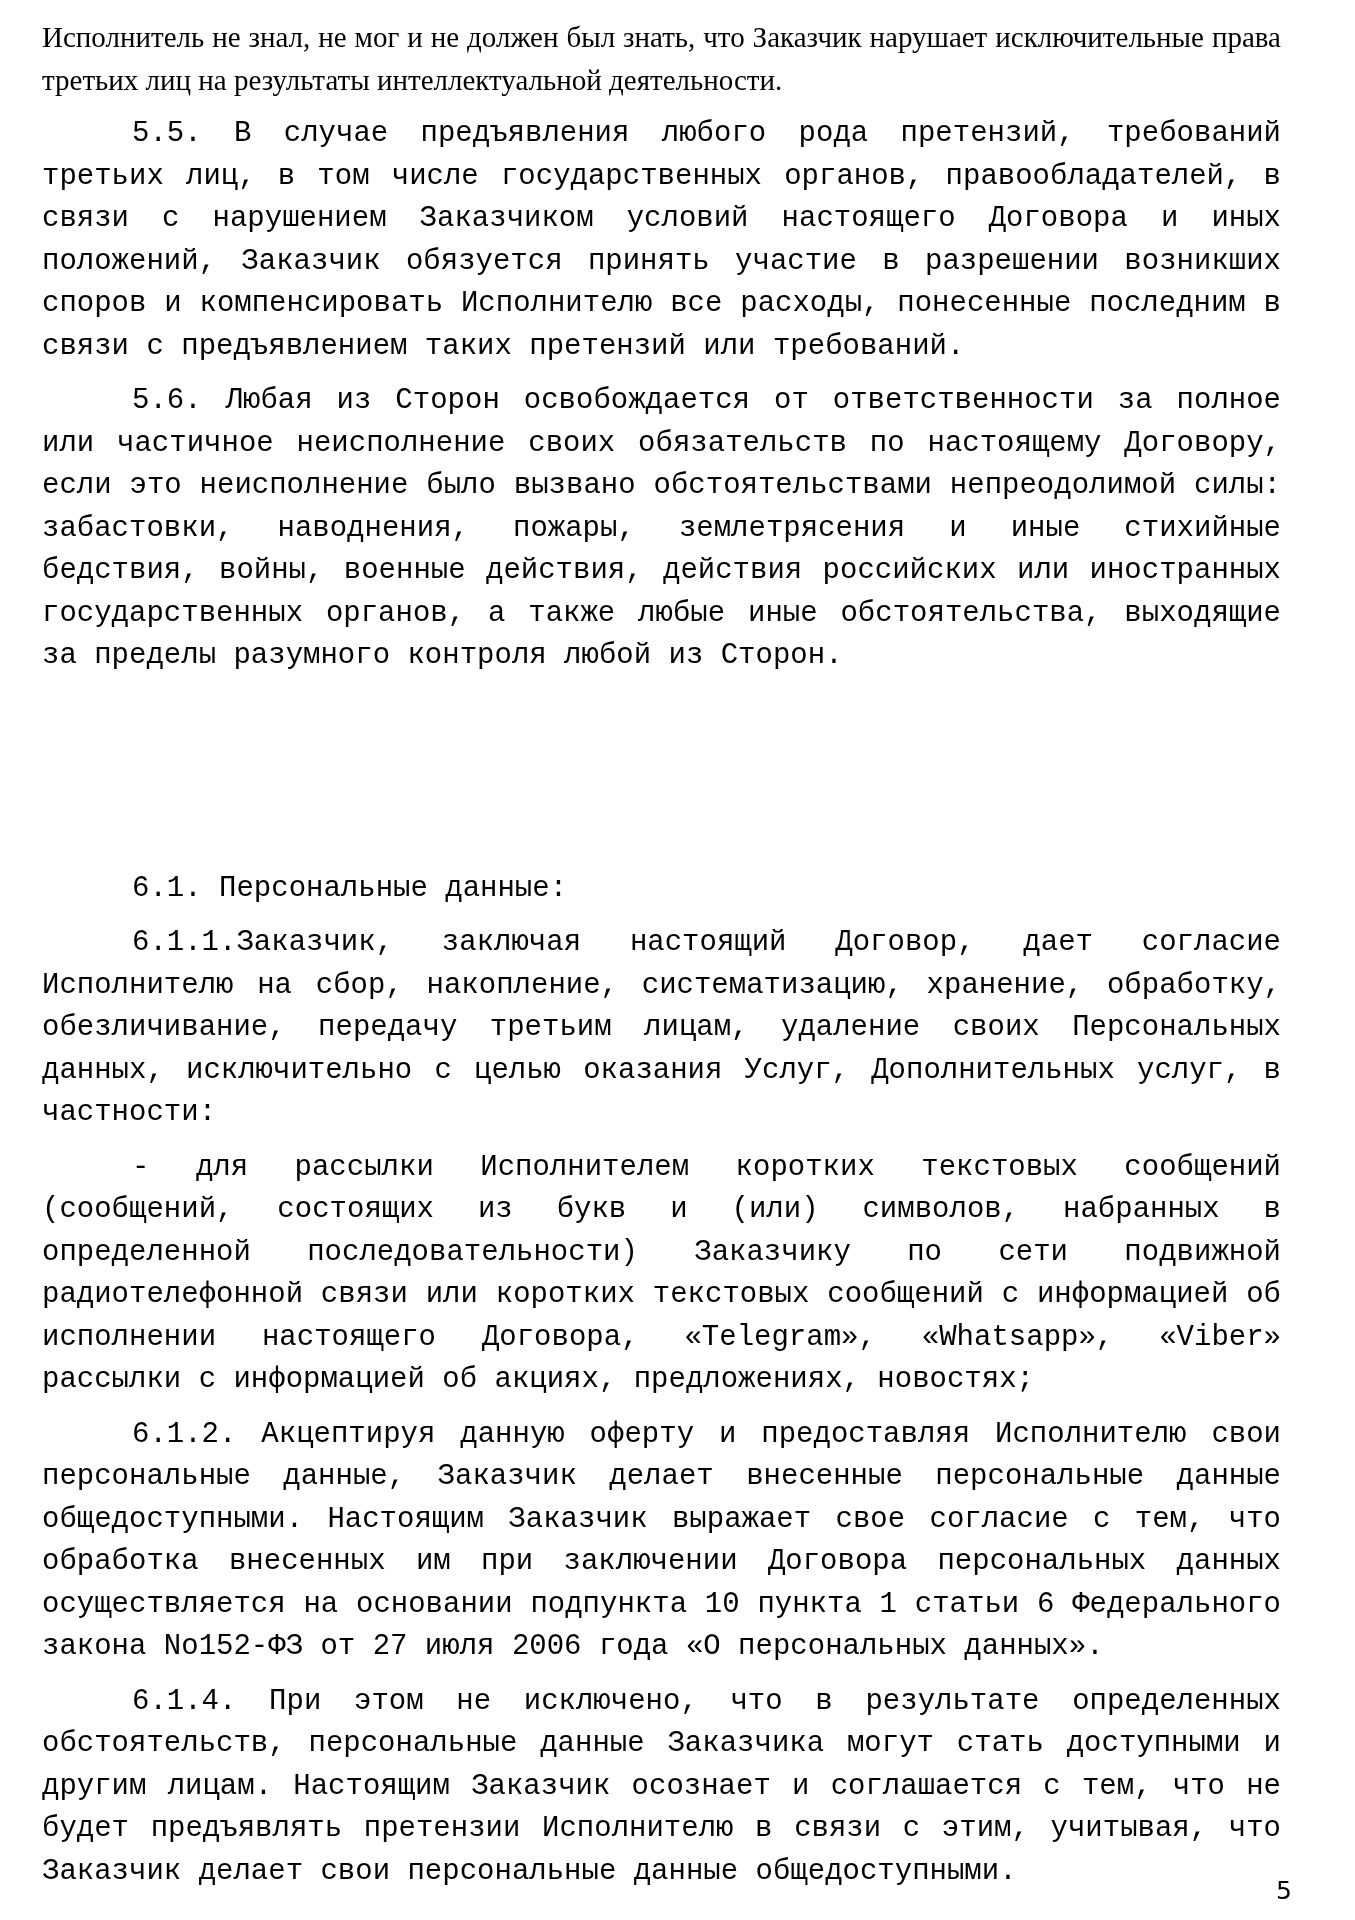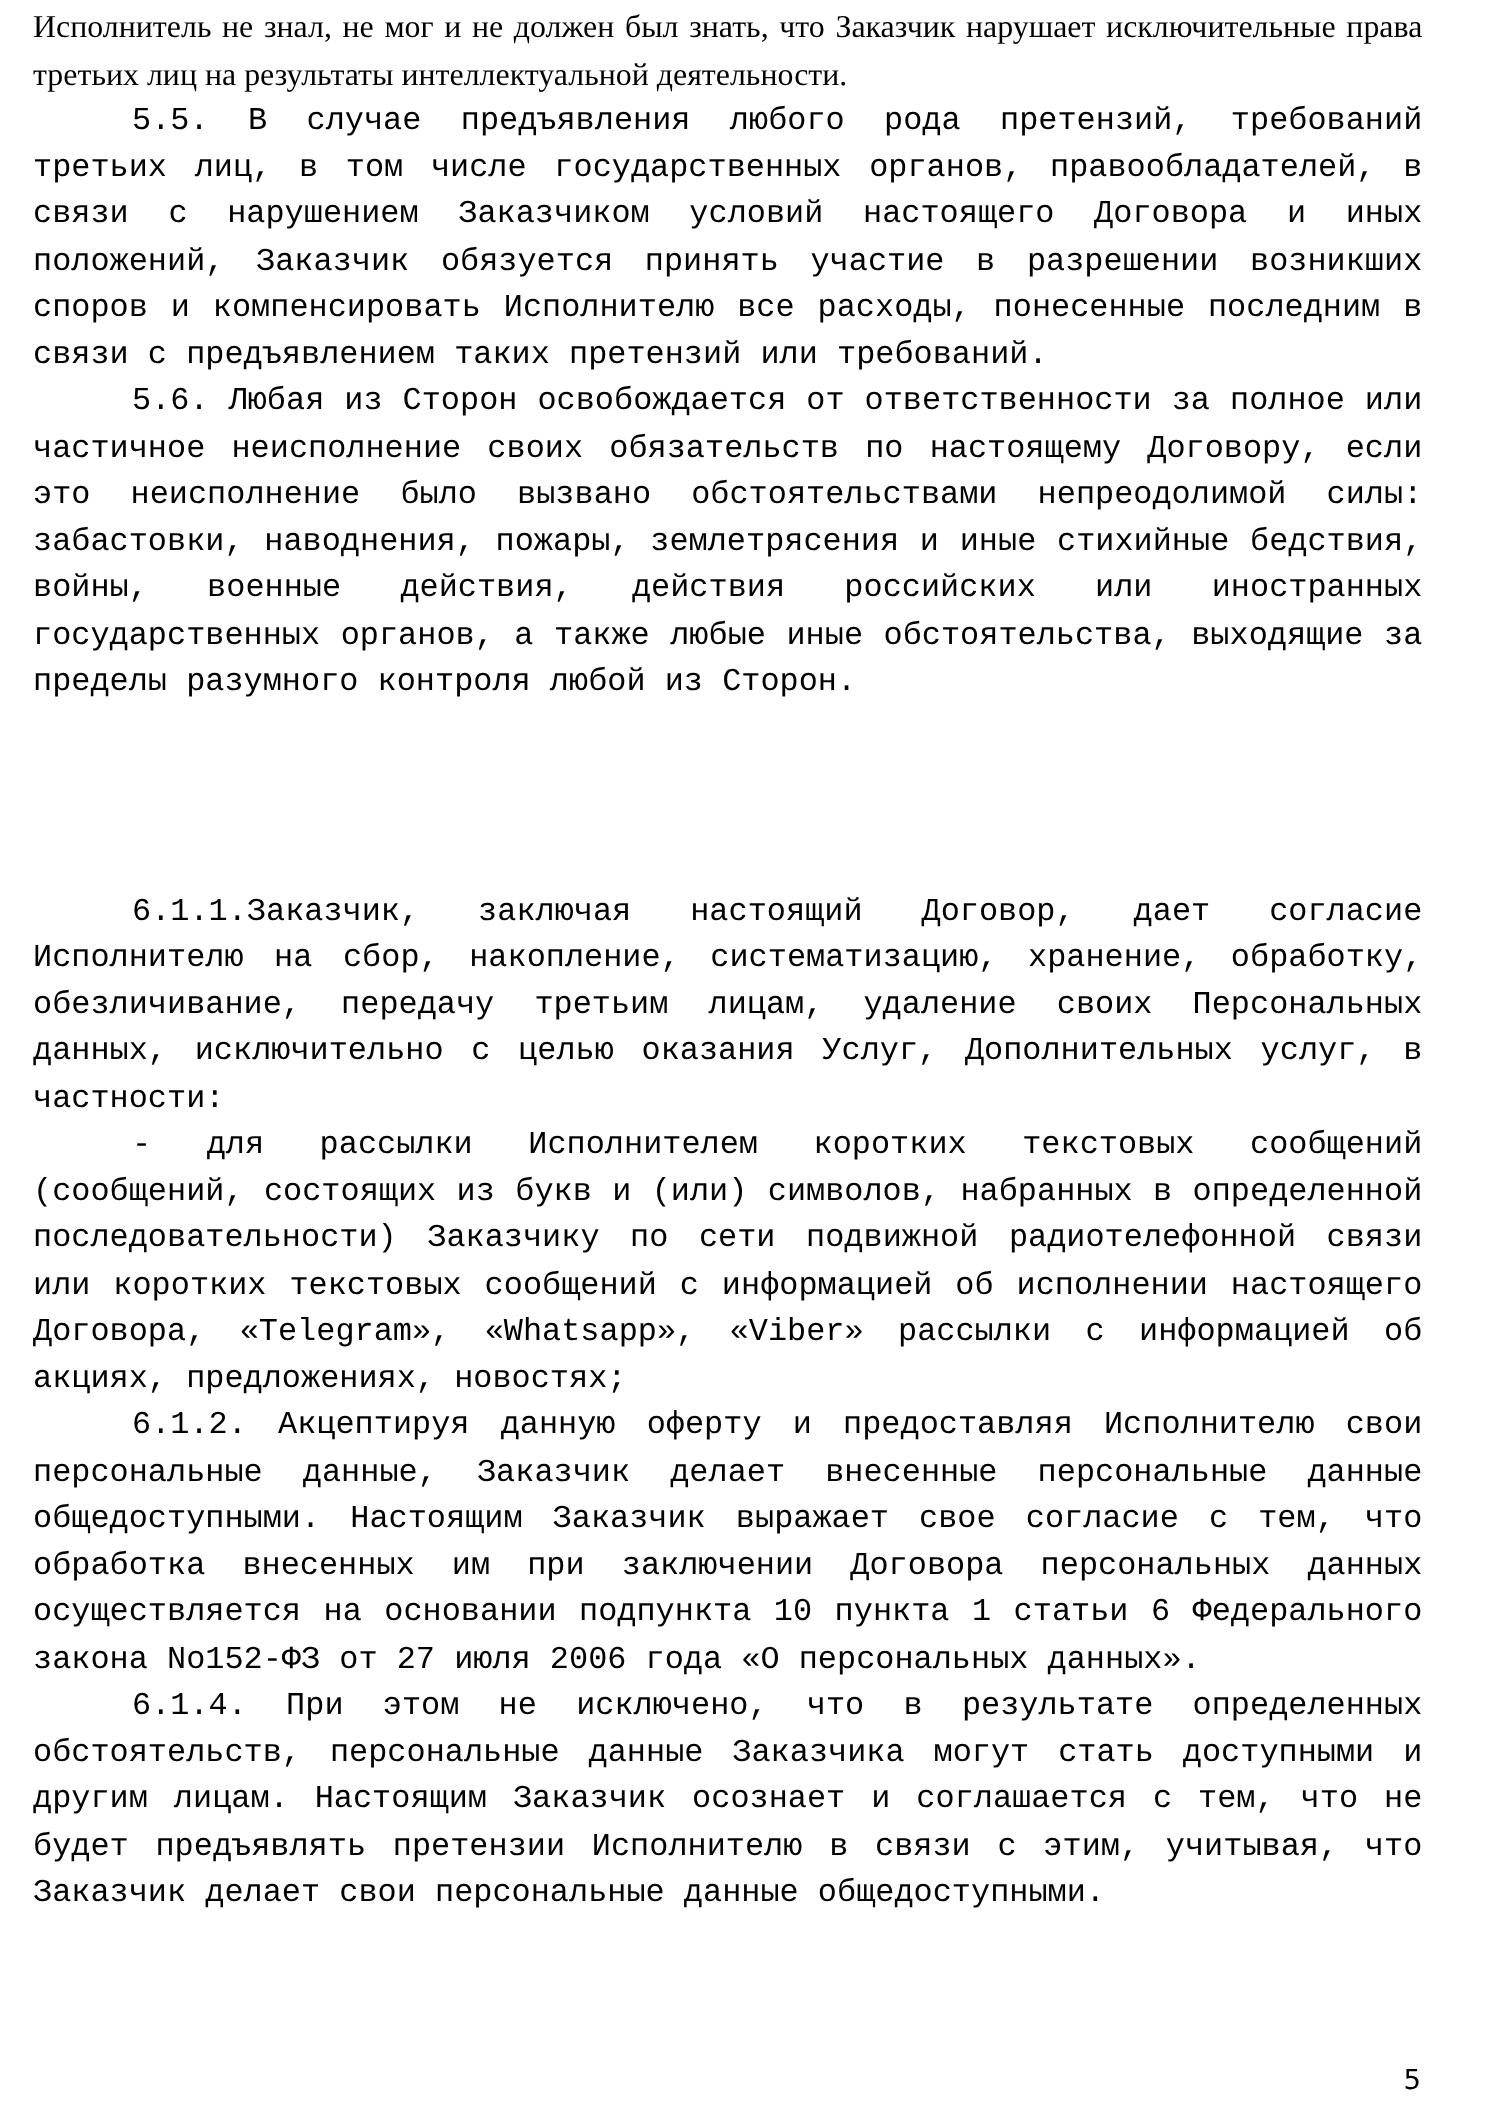--- a/index.html
+++ b/index.html
@@ -15,21 +15,21 @@
     color: #000000;
     font-family: "Liberation Serif", "DejaVu Serif", serif;
   }
   .page {
     position: absolute;
     left: 30px;
     top: 0px;
     width: 1263px;
   }
   .para {
-    margin: 0;
+    margin: 12px;
     font-size: 29px;
     line-height: 42.5px;
     text-align: justify;
     text-align-last: left;
   }
   .para.indent {
     text-indent: 90px;
     font-family: Liberation Mono, monospace;
   }
   .block-top {
@@ -63,20 +63,21 @@
     <p class="para indent">5.5. В случае предъявления любого рода претензий, требований третьих лиц, в том числе государственных органов, правообладателей, в связи с нарушением Заказчиком условий настоящего Договора и иных положений, Заказчик обязуется принять участие в разрешении возникших споров и компенсировать Исполнителю все расходы, понесенные последним в связи с предъявлением таких претензий или требований.</p>
     <p class="para indent">5.6. Любая из Сторон освобождается от ответственности за полное или частичное неисполнение своих обязательств по настоящему Договору, если это неисполнение было вызвано обстоятельствами непреодолимой силы: забастовки, наводнения, пожары, землетрясения и иные стихийные бедствия, войны, военные действия, действия российских или иностранных государственных органов, а также любые иные обстоятельства, выходящие за пределы разумного контроля любой из Сторон.</p>
   </div>
 
   <div class="spacer-a"></div>
 
 
   <div class="spacer-b"></div>
 
   <div>
+    <p class="para indent">6.1. Персональные данные:</p>
     <p class="para indent">6.1.1.Заказчик, заключая настоящий Договор, дает согласие Исполнителю на сбор, накопление, систематизацию, хранение, обработку, обезличивание, передачу третьим лицам, удаление своих Персональных данных, исключительно с целью оказания Услуг, Дополнительных услуг, в частности:</p>
     <p class="para indent">- для рассылки Исполнителем коротких текстовых сообщений (сообщений, состоящих из букв и (или) символов, набранных в определенной последовательности) Заказчику по сети подвижной радиотелефонной связи или коротких текстовых сообщений с информацией об исполнении настоящего Договора, «Telegram», «Whatsapp», «Viber» рассылки с информацией об акциях, предложениях, новостях;</p>
     <p class="para indent">6.1.2. Акцептируя данную оферту и предоставляя Исполнителю свои персональные данные, Заказчик делает внесенные персональные данные общедоступными. Настоящим Заказчик выражает свое согласие с тем, что обработка внесенных им при заключении Договора персональных данных осуществляется на основании подпункта 10 пункта 1 статьи 6 Федерального закона No152-ФЗ от 27 июля 2006 года «О персональных данных».</p>
     <p class="para indent">6.1.4. При этом не исключено, что в результате определенных обстоятельств, персональные данные Заказчика могут стать доступными и другим лицам. Настоящим Заказчик осознает и соглашается с тем, что не будет предъявлять претензии Исполнителю в связи с этим, учитывая, что Заказчик делает свои персональные данные общедоступными.</p>
   </div>
 </div>
 
 <div class="page-number">5</div>
 
 </body></html>

